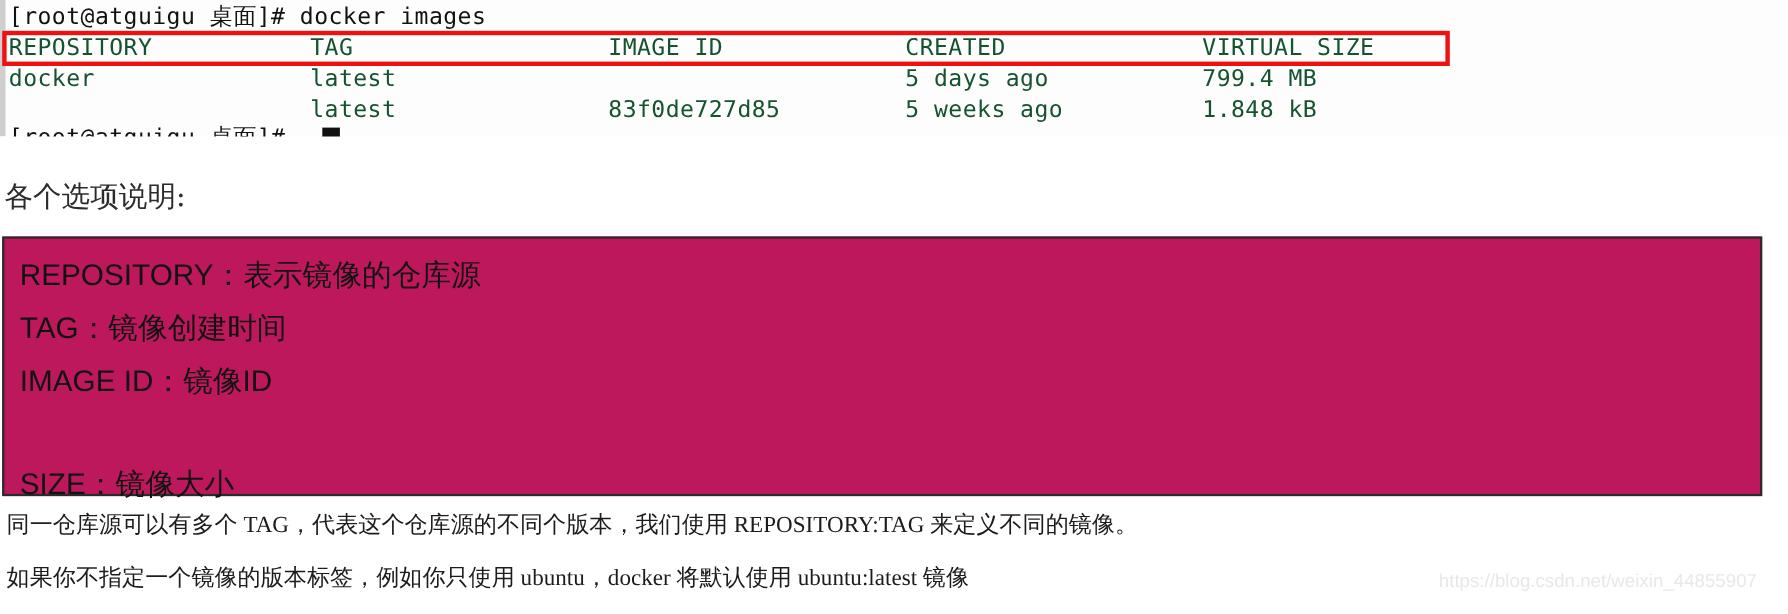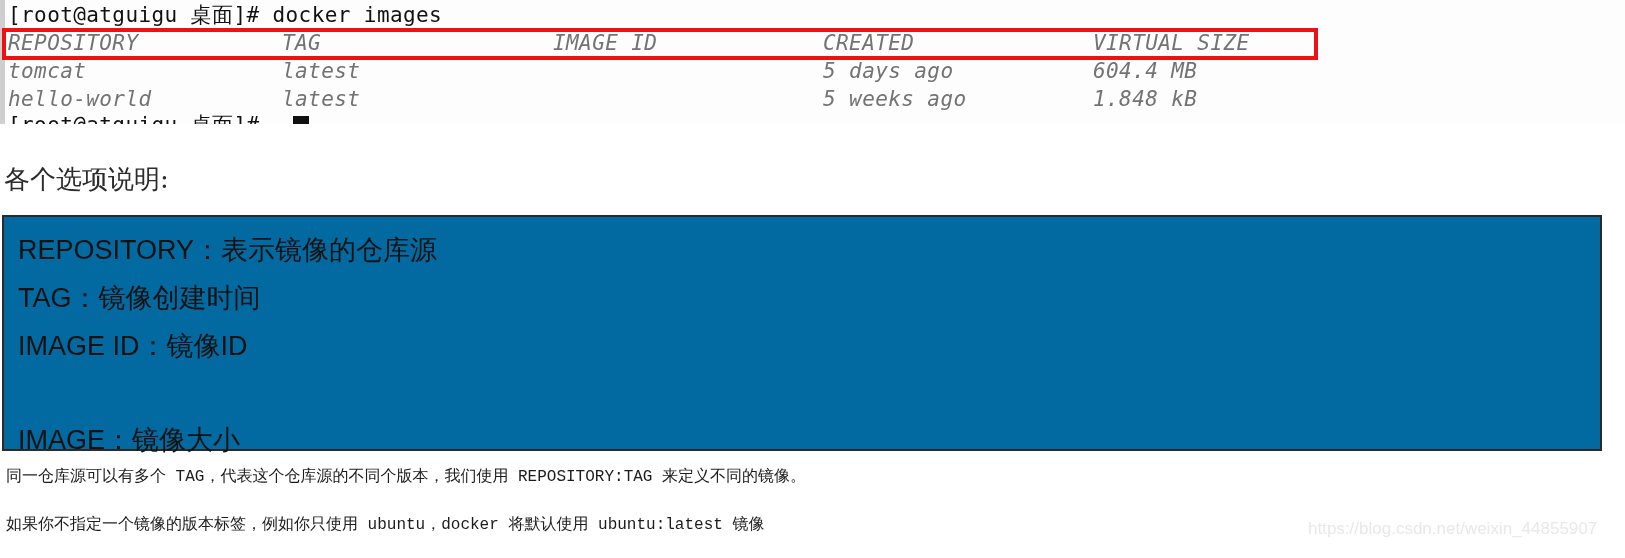--- a/index.html
+++ b/index.html
@@ -47,22 +47,21 @@
     color: #111111;
   }
   .term-col {
     position: absolute;
     height: 26px;
     line-height: 26px;
     white-space: pre;
     font-family: "DejaVu Sans Mono", "Liberation Mono", monospace;
     font-size: 21px;
     letter-spacing: 0.4px;
-    color: #737373;
-    font-style: italic;
+    color: #14532d;
   }
   .term-row { position: absolute; left: 0; width: 1625px; height: 26px; }
   #term-row-prompt  { top: 2px; }
   #term-row-header  { top: 30px; }
   #term-row-tomcat  { top: 58px; }
   #term-row-hello   { top: 86px; }
   #term-row-prompt2 { top: 112px; }
 
   .c0 { left: 8px;    }
   .c1 { left: 282px;  }
@@ -105,45 +104,45 @@
   }
 
   #legend-box {
     position: absolute;
     left: 2px;
     top: 215px;
     width: 1600px;
     height: 236px;
     border: 2px solid #2a2a2a;
     box-sizing: border-box;
-    background: #0369a1;
+    background: #be185d;
   }
   .legend-row {
     position: absolute;
     left: 14px;
     white-space: pre;
     font-size: 27px;
     line-height: 30px;
     color: #121212;
     font-family: "Liberation Sans", "DejaVu Sans", sans-serif;
   }
   #legend-row-0 { top: 18px; }
   #legend-row-1 { top: 66px; }
   #legend-row-2 { top: 114px; text-align: center; }
   #legend-row-3 { top: 162px; }
   #legend-row-4 { top: 208px; }
 
   .para {
     position: absolute;
     left: 6px;
     white-space: pre;
-    font-size: 16px;
+    font-size: 21px;
     line-height: 32px;
     color: #1c1c1c;
-    font-family: Liberation Mono, monospace;
+    font-family: Liberation Serif, serif;
   }
   #para-0 { top: 461px; }
   #para-1 { top: 509px; }
 
   #watermark {
     position: absolute;
     left: 1308px;
     top: 519px;
     font-size: 17px;
     line-height: 20px;
@@ -165,47 +164,47 @@
 
   <div class="term-row" id="term-row-header">
     <span class="term-col c0">REPOSITORY</span>
     <span class="term-col c1">TAG</span>
     <span class="term-col c2">IMAGE ID</span>
     <span class="term-col c3">CREATED</span>
     <span class="term-col c4">VIRTUAL SIZE</span>
   </div>
 
   <div class="term-row" id="term-row-tomcat">
-    <span class="term-col c0">tomcat</span>
+    <span class="term-col c0">docker</span>
     <span class="term-col c1">latest</span>
     <span class="term-col c3">5 days ago</span>
-    <span class="term-col c4">604.4 MB</span>
+    <span class="term-col c4">799.4 MB</span>
   </div>
 
   <div class="term-row" id="term-row-hello">
-    <span class="term-col c0">hello-world</span>
     <span class="term-col c1">latest</span>
+    <span class="term-col c2">83f0de727d85</span>
     <span class="term-col c3">5 weeks ago</span>
     <span class="term-col c4">1.848 kB</span>
   </div>
 
   <div class="term-row" id="term-row-prompt2">
     <span class="term-line">[root@atguigu 桌面]#</span>
   </div>
 
   <div id="terminal-cursor"></div>
 
   <div id="header-highlight" style="border-color: rgb(238, 17, 17);"></div>
 </div>
 
 <div id="options-heading">各个选项说明:</div>
 
 <div id="legend-box">
   <div class="legend-row" id="legend-row-0">REPOSITORY：表示镜像的仓库源</div>
   <div class="legend-row" id="legend-row-1">TAG：镜像创建时间</div>
   <div class="legend-row" id="legend-row-2">IMAGE ID：镜像ID</div>
-  <div class="legend-row" id="legend-row-4">IMAGE：镜像大小</div>
+  <div class="legend-row" id="legend-row-4">SIZE：镜像大小</div>
 </div>
 
 <div class="para" id="para-0">同一仓库源可以有多个 TAG，代表这个仓库源的不同个版本，我们使用 REPOSITORY:TAG 来定义不同的镜像。</div>
 <div class="para" id="para-1">如果你不指定一个镜像的版本标签，例如你只使用 ubuntu，docker 将默认使用 ubuntu:latest 镜像</div>
 
 <div id="watermark">https://blog.csdn.net/weixin_44855907</div>
 
 </body></html>

